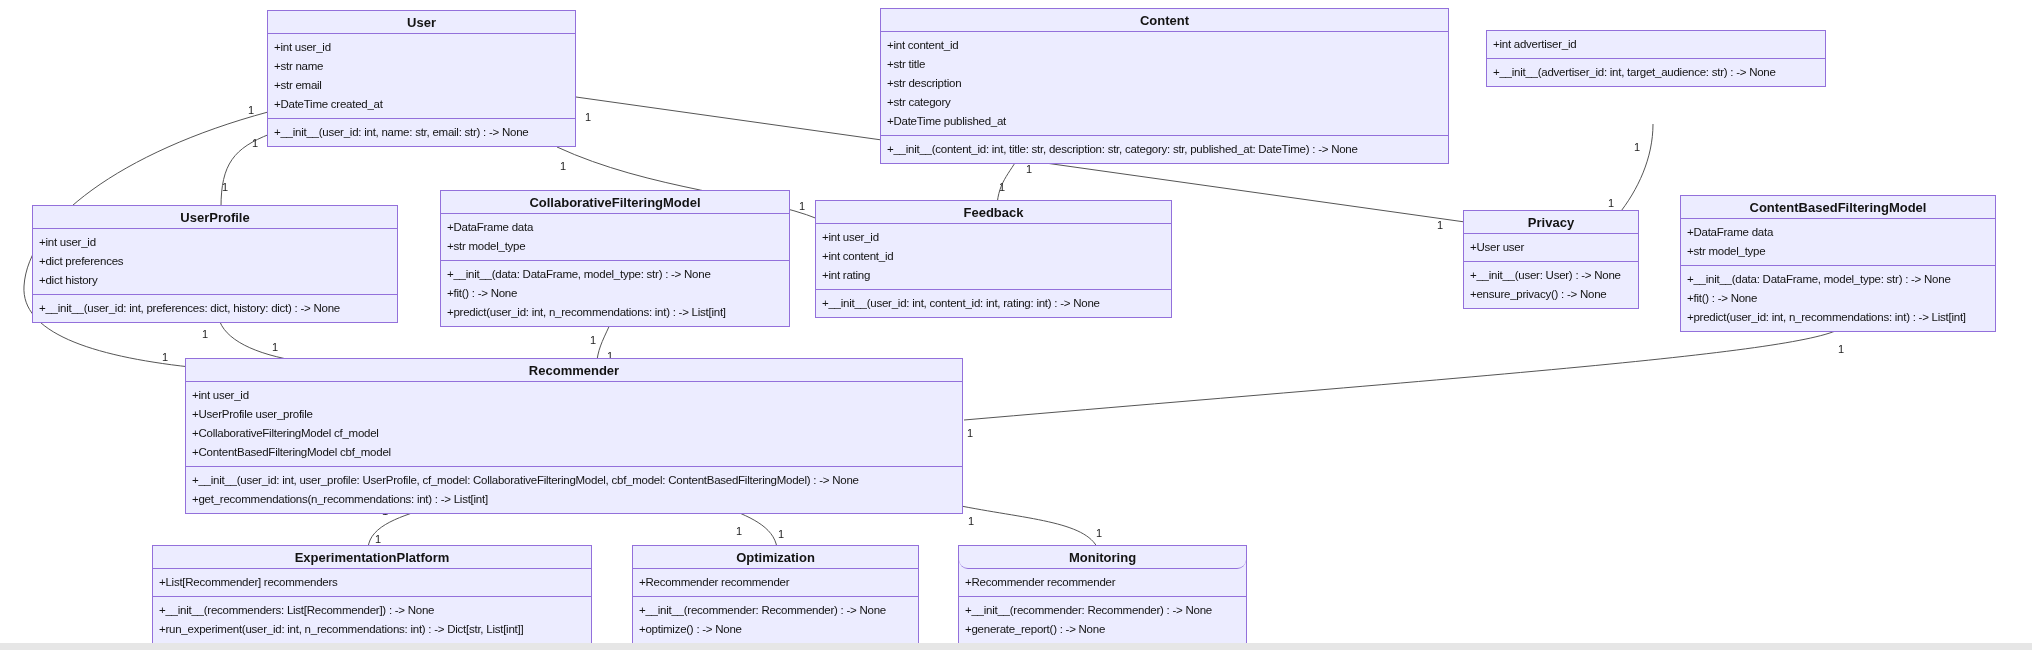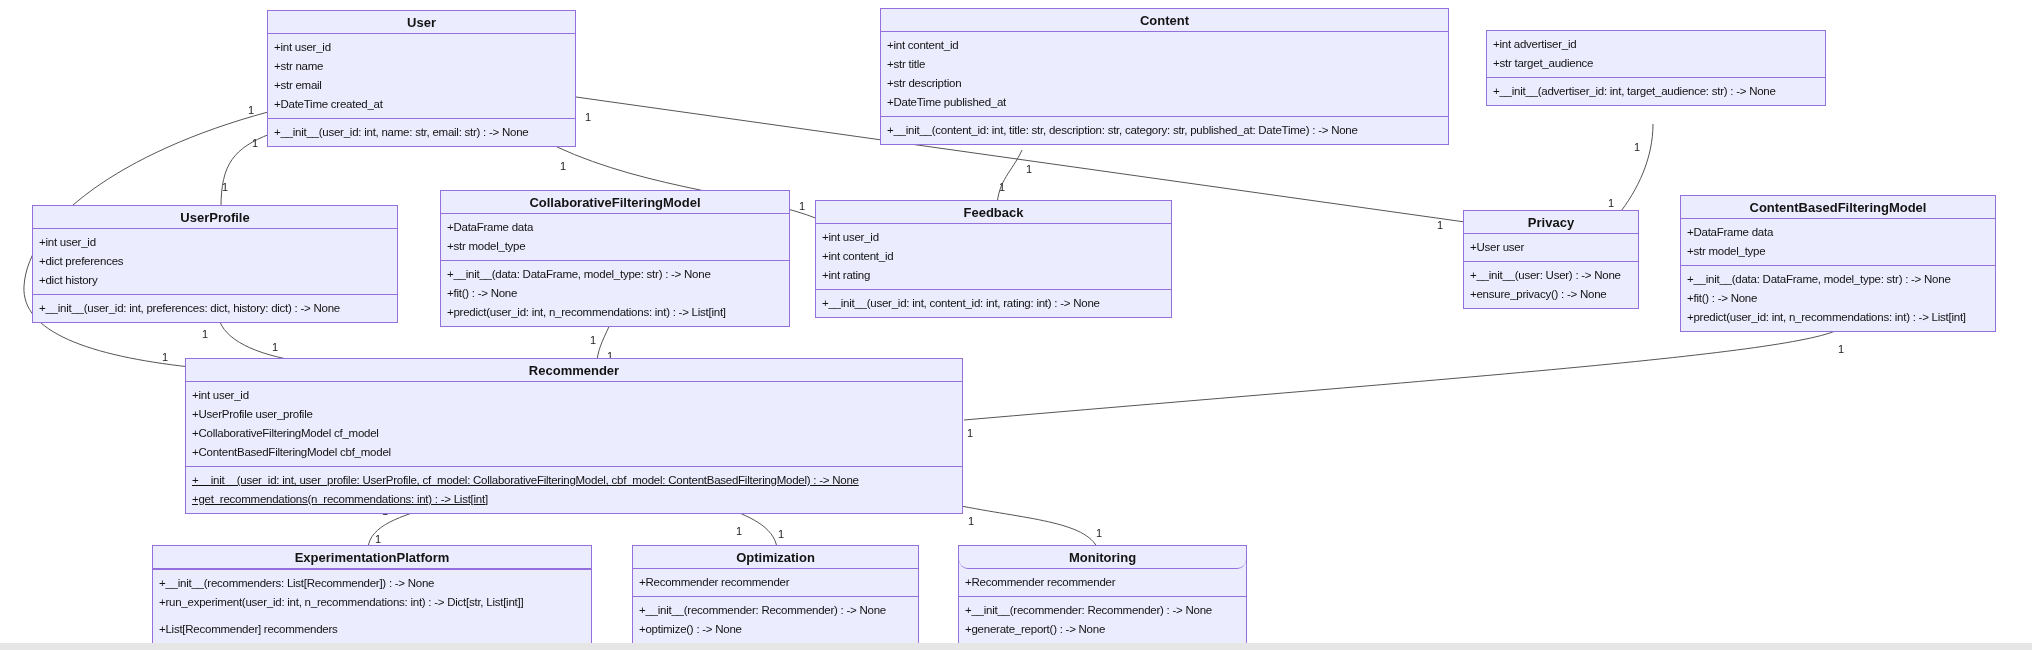--- a/index.html
+++ b/index.html
@@ -88,30 +88,30 @@
       <div class="cls-sec cls-methods" style="border-color: rgb(147, 112, 219);">
         <div>+__init__(user_id: int, name: str, email: str) : -&gt; None</div>
       </div>
     </div>
     <div class="cls" style="left: 880px; top: 8px; width: 569px; background: rgb(236, 236, 255); border-color: rgb(147, 112, 219);">
       <div class="cls-title" style="border-color: rgb(147, 112, 219);">Content</div>
       <div class="cls-sec">
         <div>+int content_id</div>
         <div>+str title</div>
         <div>+str description</div>
+        <div>+str category</div>
         <div>+DateTime published_at</div>
       </div>
       <div class="cls-sec cls-methods" style="border-color: rgb(147, 112, 219);">
         <div>+__init__(content_id: int, title: str, description: str, category: str, published_at: DateTime) : -&gt; None</div>
       </div>
     </div>
     <div class="cls" style="left: 1486px; top: 30px; width: 340px; background: rgb(236, 236, 255); border-color: rgb(147, 112, 219);">
       <div class="cls-sec">
         <div>+int advertiser_id</div>
-        <div>+str target_audience</div>
       </div>
       <div class="cls-sec cls-methods" style="border-color: rgb(147, 112, 219);">
         <div>+__init__(advertiser_id: int, target_audience: str) : -&gt; None</div>
       </div>
     </div>
     <div class="cls" style="left: 32px; top: 205px; width: 366px; background: rgb(236, 236, 255); border-color: rgb(147, 112, 219);">
       <div class="cls-title" style="border-color: rgb(147, 112, 219);">UserProfile</div>
       <div class="cls-sec">
         <div>+int user_id</div>
         <div>+dict preferences</div>
@@ -167,33 +167,33 @@
       </div>
     </div>
     <div class="cls" style="left: 185px; top: 358px; width: 778px; background: rgb(236, 236, 255); border-color: rgb(147, 112, 219);">
       <div class="cls-title" style="border-color: rgb(147, 112, 219);">Recommender</div>
       <div class="cls-sec">
         <div>+int user_id</div>
         <div>+UserProfile user_profile</div>
         <div>+CollaborativeFilteringModel cf_model</div>
         <div>+ContentBasedFilteringModel cbf_model</div>
       </div>
-      <div class="cls-sec cls-methods" style="border-color: rgb(147, 112, 219); text-decoration: underline;">
+      <div class="cls-sec cls-methods" style="border-color: rgb(147, 112, 219);">
         <div>+__init__(user_id: int, user_profile: UserProfile, cf_model: CollaborativeFilteringModel, cbf_model: ContentBasedFilteringModel) : -&gt; None</div>
         <div>+get_recommendations(n_recommendations: int) : -&gt; List[int]</div>
       </div>
     </div>
     <div class="cls" style="left: 152px; top: 545px; width: 440px; background: rgb(236, 236, 255); border-color: rgb(147, 112, 219);">
       <div class="cls-title" style="border-color: rgb(147, 112, 219);">ExperimentationPlatform</div>
+      <div class="cls-sec">
+        <div>+List[Recommender] recommenders</div>
+      </div>
       <div class="cls-sec cls-methods" style="border-color: rgb(147, 112, 219);">
         <div>+__init__(recommenders: List[Recommender]) : -&gt; None</div>
         <div>+run_experiment(user_id: int, n_recommendations: int) : -&gt; Dict[str, List[int]]</div>
-      </div>
-      <div class="cls-sec">
-        <div>+List[Recommender] recommenders</div>
       </div>
     </div>
     <div class="cls" style="left: 632px; top: 545px; width: 287px; background: rgb(236, 236, 255); border-color: rgb(147, 112, 219);">
       <div class="cls-title" style="border-color: rgb(147, 112, 219);">Optimization</div>
       <div class="cls-sec">
         <div>+Recommender recommender</div>
       </div>
       <div class="cls-sec cls-methods" style="border-color: rgb(147, 112, 219);">
         <div>+__init__(recommender: Recommender) : -&gt; None</div>
         <div>+optimize() : -&gt; None</div>

